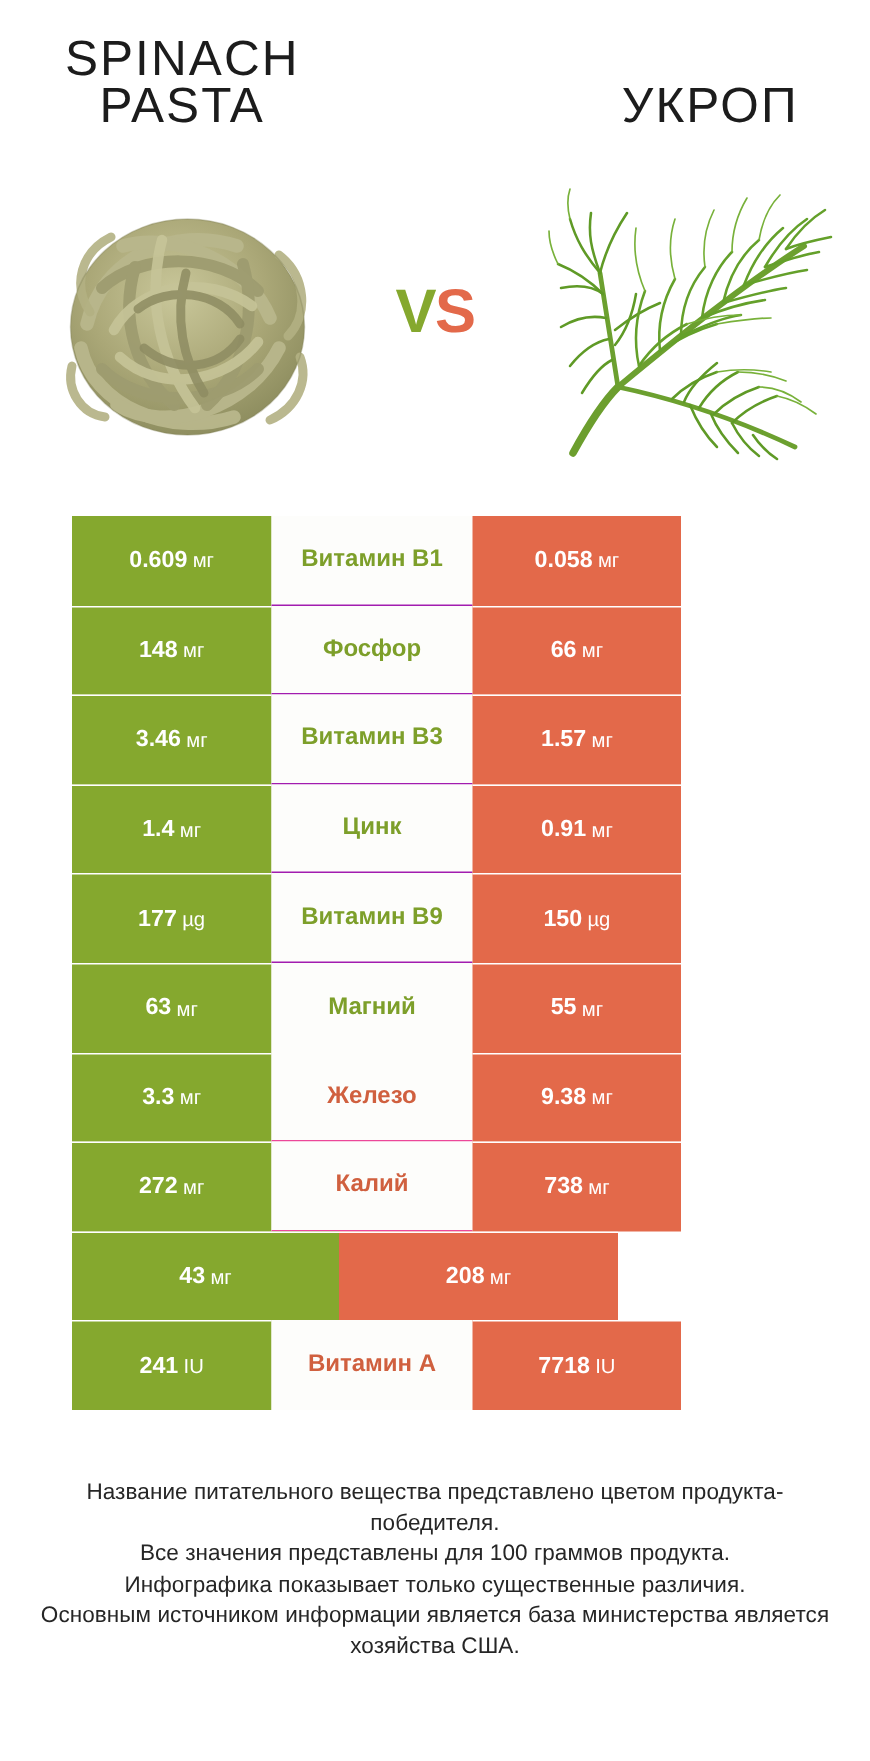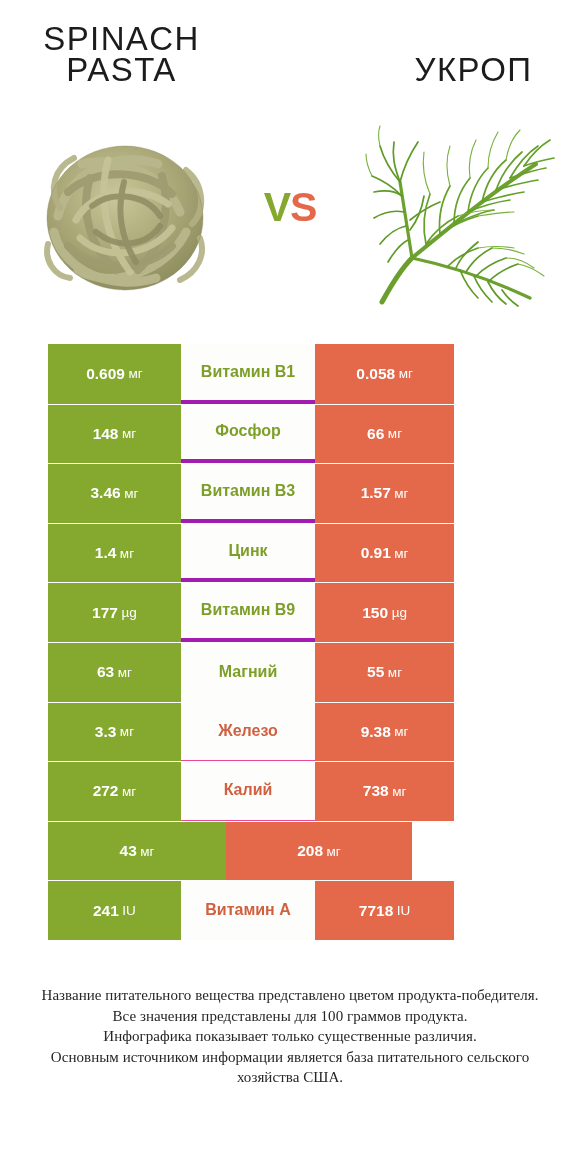--- a/index.html
+++ b/index.html
@@ -97,21 +97,21 @@
     width: 180px;
     background: #fdfdfb;
     font-weight: 700;
     font-size: 16px;
   }
   .cell-right {
     width: 186px;
     background: #e3694a;
     color: #ffffff;
   }
-  .cell-mid.win-green  { color: #7d9f2a; border-bottom: 4px solid #a21caf; }
+  .cell-mid.win-green  { color: #7d9f2a; border-bottom: 1px solid #a21caf; }
   .cell-mid.win-orange { color: #d0603f; border-bottom: 1px solid #ec4899; }
   .row:last-child .cell-mid { border-bottom: none; }
   .cell-mid.win-green.last-g  { border-bottom: none; }
 
   .num  { font-weight: 700; }
   .unit { font-weight: 400; font-size: 13.5px; margin-left: 3.5px; }
 
   
   .row + .row .cell-left,
   .row + .row .cell-right { border-top: 1.5px solid #ffffff; }
@@ -122,21 +122,21 @@
     left: 20px;
     top: 985px;
     width: 540px;
     text-align: center;
     color: #262626;
     font-size: 15px;
     font-weight: 300;
     line-height: 20.5px;
     letter-spacing: 0.05px;
   }
-  #footer div { white-space: normal; font-family: Liberation Serif, serif; }
+  #footer div { white-space: normal; }
 </style>
 </head>
 <body>
 
 <div id="page">
 
   <div id="header">
     <div class="title" id="title-left">Spinach Pasta</div>
     <div class="title" id="title-right">Укроп</div>
   </div>
@@ -402,16 +402,16 @@
         <span class="unit">IU</span>
       </div>
     </div>
 
   </div>
 
   <div id="footer">
     <div>Название питательного вещества представлено цветом продукта-победителя.</div>
     <div>Все значения представлены для 100 граммов продукта.</div>
     <div>Инфографика показывает только существенные различия.</div>
-    <div>Основным источником информации является база питательного сельского хозяйства США.</div>
+    <div>Основным источником информации является база министерства является хозяйства США.</div>
   </div>
 
 </div>
 
 </body></html>

